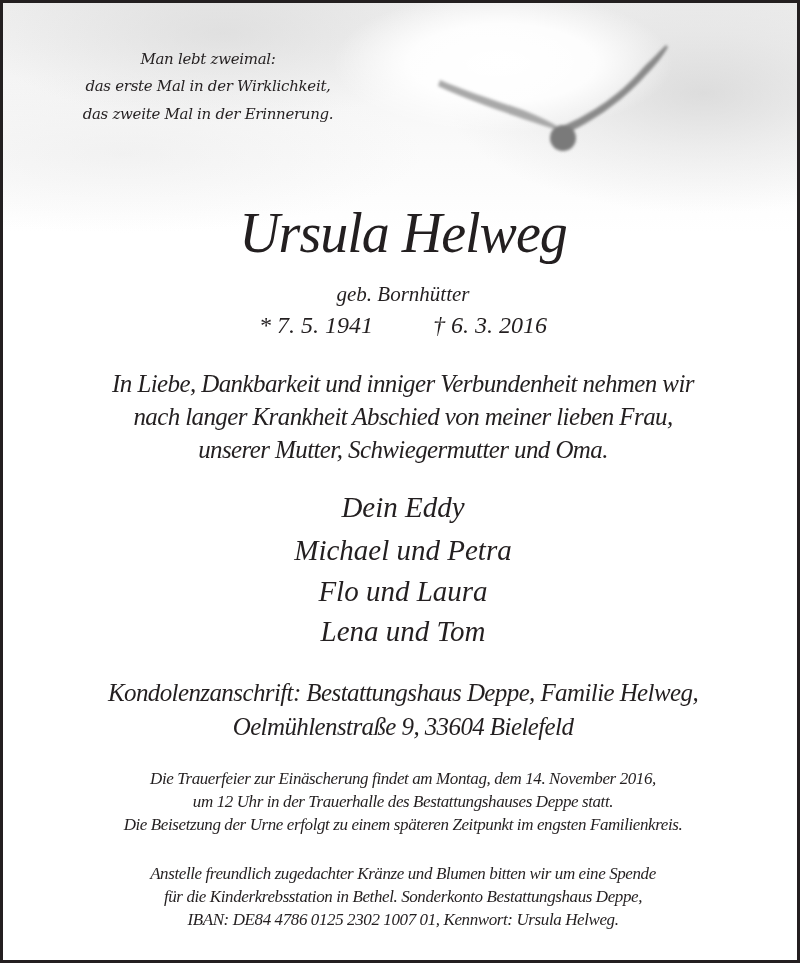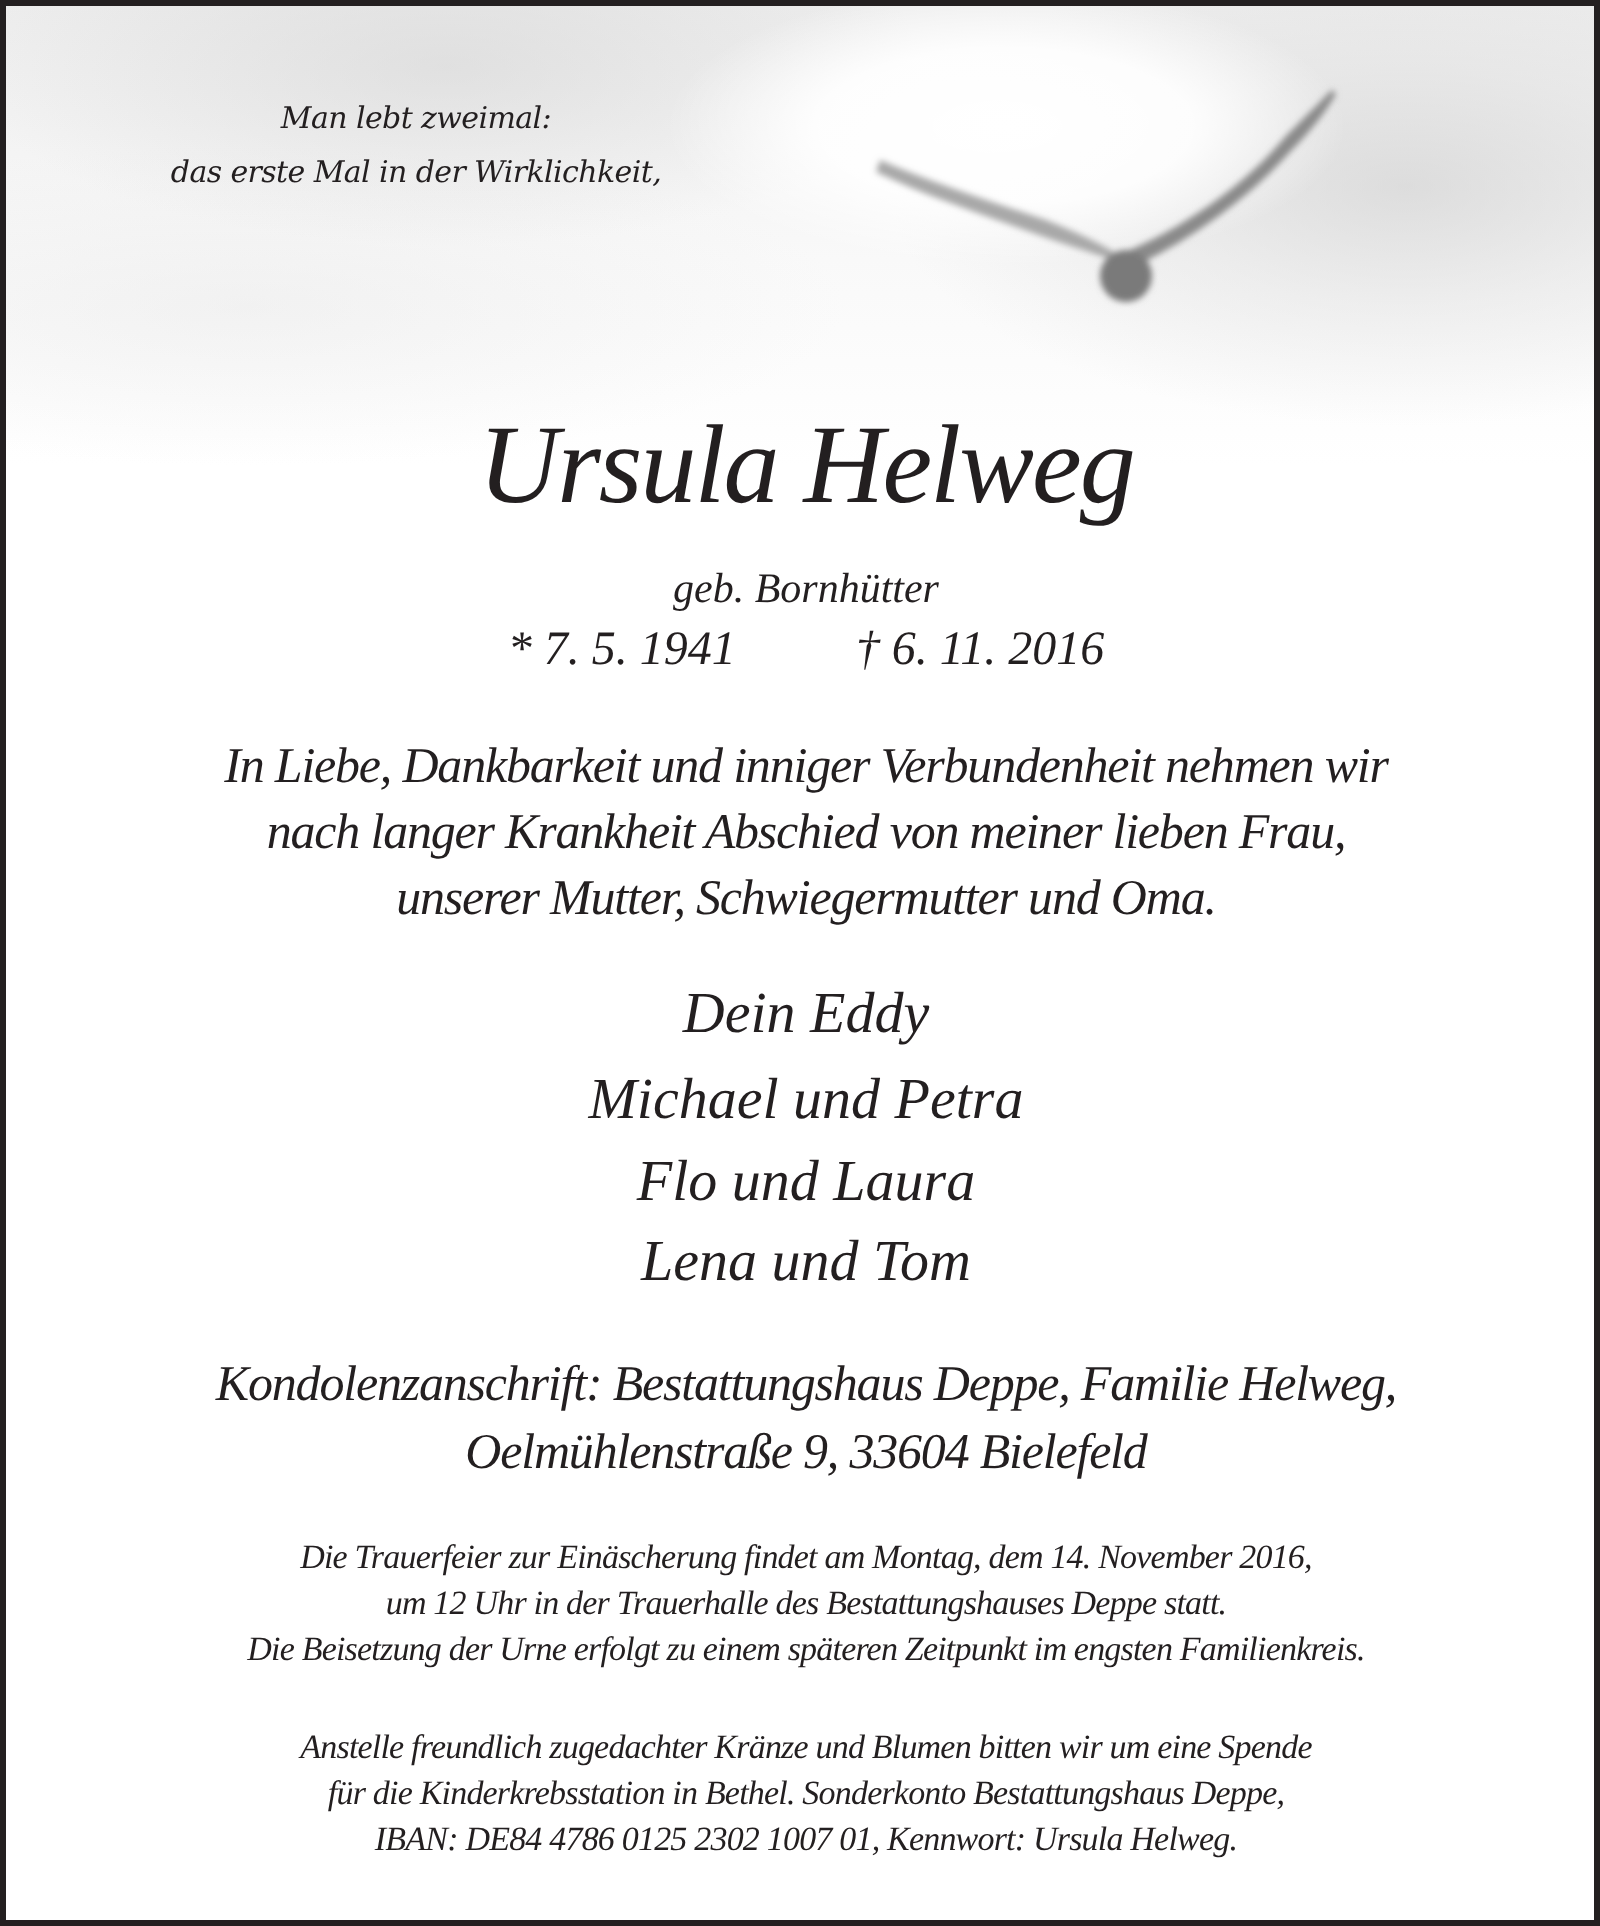--- a/index.html
+++ b/index.html
@@ -137,25 +137,26 @@
     </defs>
     <g filter="url(#soft)">
       <path d="M17 52 C 40 62, 70 72, 100 82 C 115 88, 128 94, 137 100 L 140 104 C 128 100, 112 95, 95 89 C 70 80, 40 70, 15 58 Z" fill="#a8a8a8"></path>
       <path d="M135 100 C 160 90, 195 70, 220 40 C 230 30, 238 22, 243 17 L 245 19 C 240 28, 232 38, 222 48 C 198 75, 165 96, 142 106 Z" fill="#8a8a8a"></path>
       <ellipse cx="140" cy="110" rx="13" ry="13" fill="#7a7a7a"></ellipse>
     </g>
   </svg>
 
   <div class="quote-block q1">Man lebt zweimal:</div>
   <div class="quote-block q2">das erste Mal in der Wirklichkeit,</div>
+  <div class="quote-block q3">das zweite Mal in der Erinnerung.</div>
 
   <div class="text name">Ursula Helweg</div>
   <div class="text maiden">geb. Bornhütter</div>
   <div class="text dates">
-    <span>* 7. 5. 1941</span><span class="gap"></span><span>† 6. 11. 2016</span>
+    <span>* 7. 5. 1941</span><span class="gap"></span><span>† 6. 3. 2016</span>
   </div>
 
   <div class="text intro i1">In Liebe, Dankbarkeit und inniger Verbundenheit nehmen wir</div>
   <div class="text intro i2">nach langer Krankheit Abschied von meiner lieben Frau,</div>
   <div class="text intro i3">unserer Mutter, Schwiegermutter und Oma.</div>
 
   <div class="text family f1">Dein Eddy</div>
   <div class="text family f2">Michael und Petra</div>
   <div class="text family f3">Flo und Laura</div>
   <div class="text family f4">Lena und Tom</div>

